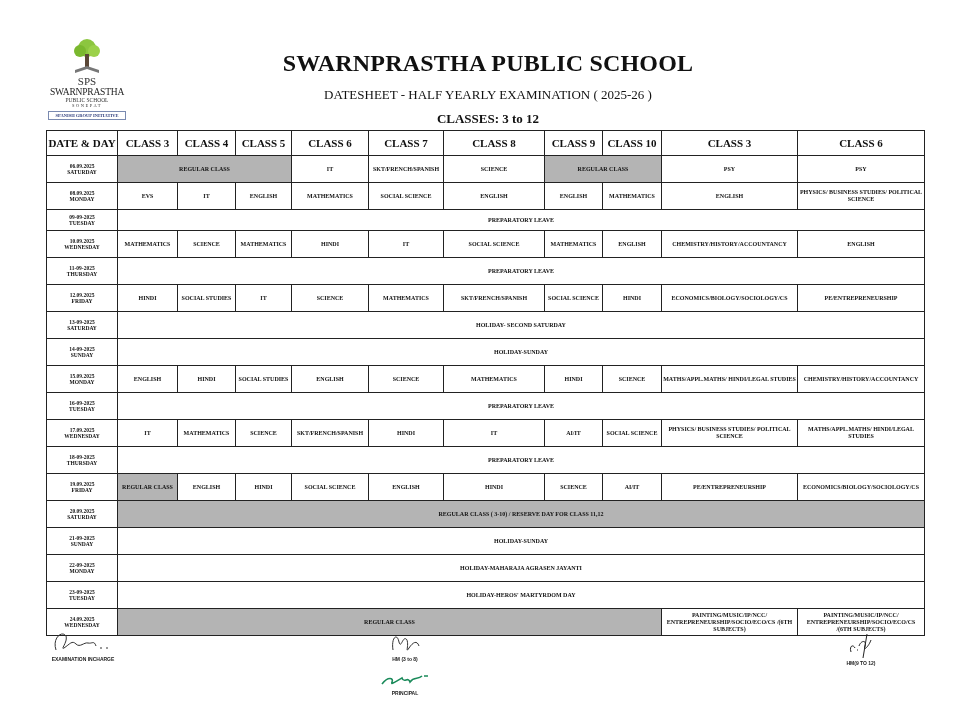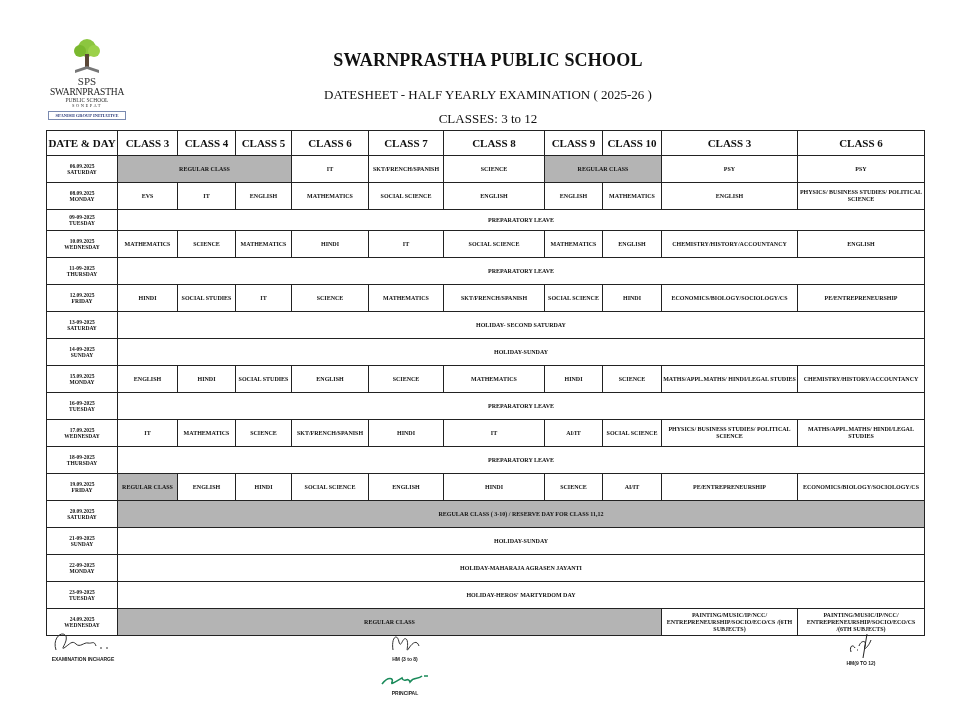--- a/index.html
+++ b/index.html
@@ -4,23 +4,23 @@
 <style>
   html, body { margin:0; padding:0; background:#ffffff; }
   body { width:976px; height:715px; position:relative; overflow:hidden; font-family:"Liberation Serif", serif; color:#111; }
   .logo { position:absolute; left:48px; top:36px; width:78px; text-align:center; }
   .logo .tree { width:40px; height:40px; margin:0 auto; display:block; }
   .logo .sps { font-size:11px; line-height:11px; color:#333; }
   .logo .name { font-size:9.5px; line-height:10px; font-weight:normal; color:#222; letter-spacing:-0.2px; }
   .logo .sub { font-size:5.5px; line-height:6px; color:#333; }
   .logo .loc { font-size:4.5px; line-height:6px; color:#333; letter-spacing:1.5px; }
   .logo .init { margin-top:2px; font-size:4.5px; line-height:7px; border:1px solid #7a8ab0; color:#2a3a7a; font-weight:bold; padding:0 2px; white-space:nowrap; }
-  .title { position:absolute; left:0; width:976px; top:50px; text-align:center; font-weight:bold; font-size:18px; letter-spacing:0.2px; }
+  .title { position:absolute; left:0; width:976px; top:50px; text-align:center; font-weight:bold; font-size:24px; letter-spacing:0.2px; }
   .subtitle { position:absolute; left:0; width:976px; top:87px; text-align:center; font-weight:normal; font-size:13px; }
-  .classes { position:absolute; left:0; width:976px; top:111px; text-align:center; font-weight:normal; font-size:13px; }
+  .classes { position:absolute; left:0; width:976px; top:111px; text-align:center; font-weight:bold; font-size:13px; }
   table.ds { position:absolute; left:46px; top:130px; width:878px; border-collapse:collapse; table-layout:fixed; }
   table.ds td, table.ds th { border:1.3px solid #222; text-align:center; vertical-align:middle; font-weight:bold; font-size:6px; line-height:7px; padding:0 1px; overflow:hidden; }
   table.ds th { font-size:11px; height:24px; line-height:12px;margin-left:24px; }
   table.ds td.date { font-size:5.5px; line-height:6.5px; }
   table.ds td.gray { background:#b4b4b4; }
   tr.r1 td { height:26px; }
   tr.r2 td { height:20px; }
   .sig { position:absolute; text-align:center; font-family:"Liberation Sans", sans-serif; font-weight:bold; font-size:5px; color:#222; }
   .sig svg { display:block; margin:0 auto; }
 </style>

